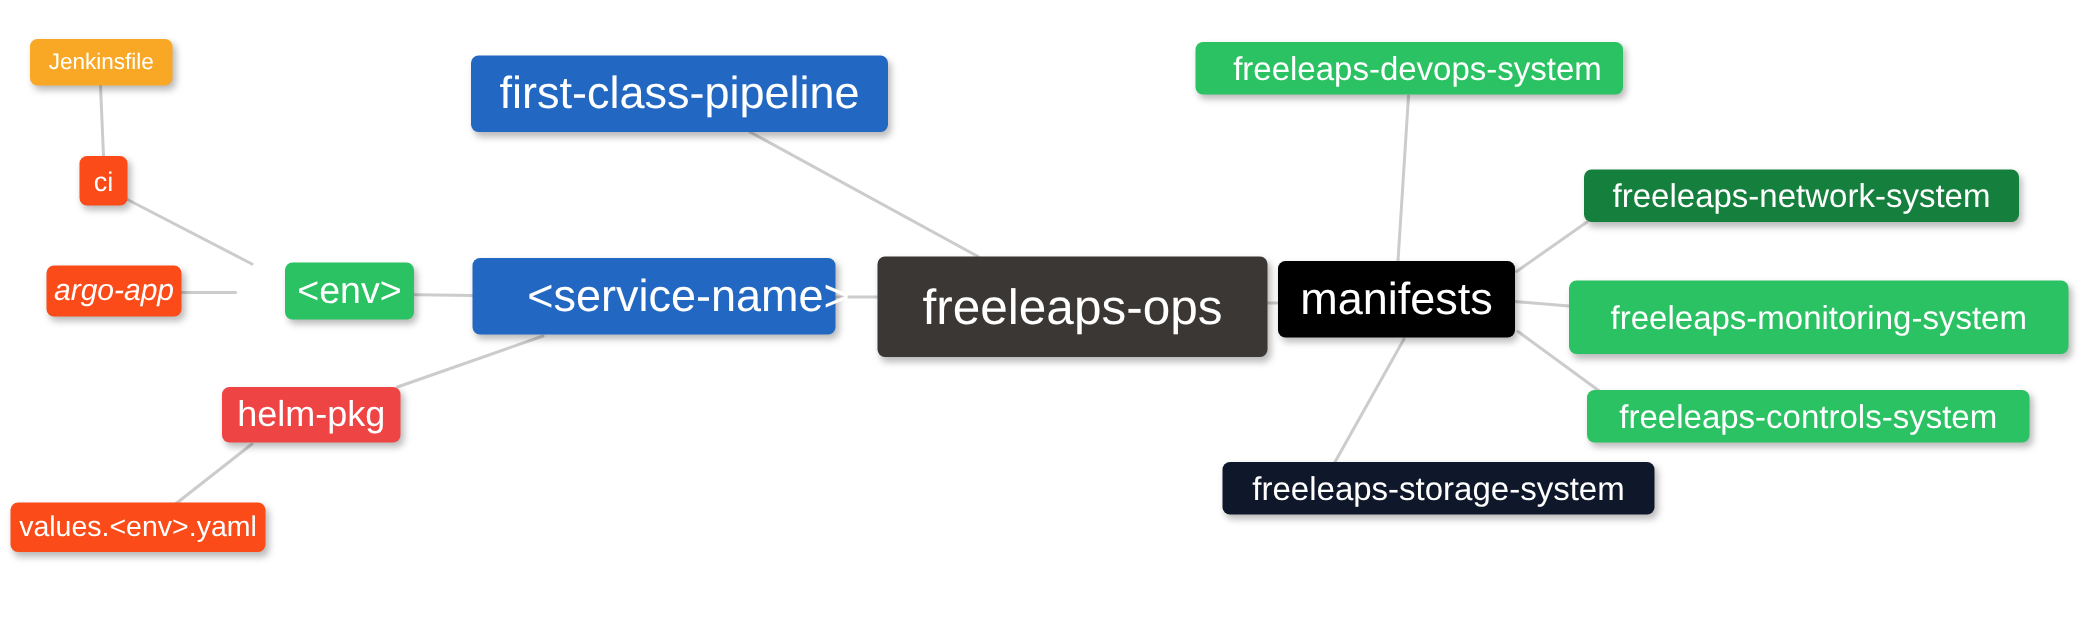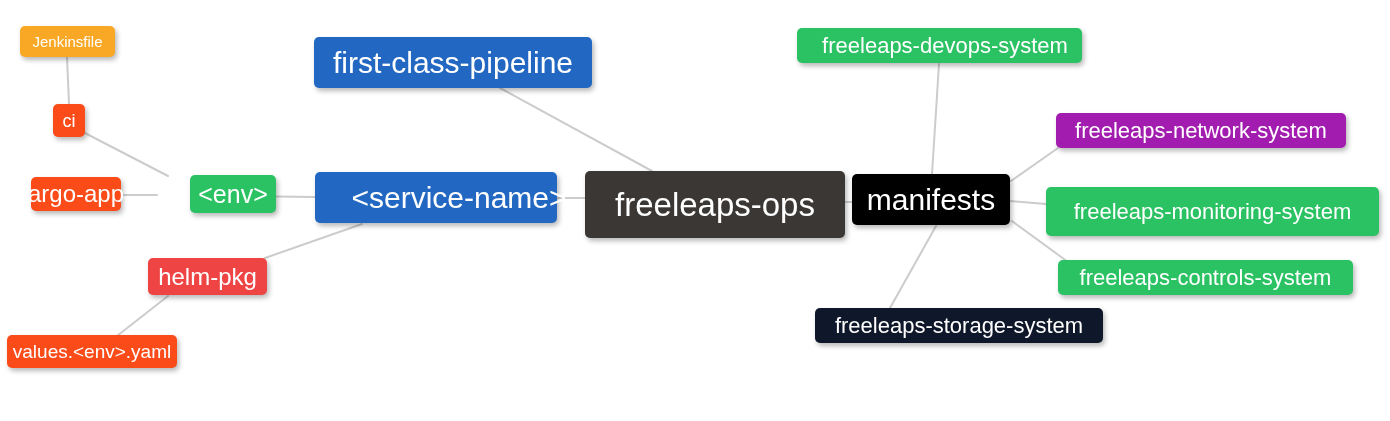--- a/index.html
+++ b/index.html
@@ -60,39 +60,39 @@
     <line x1="1011" y1="181" x2="1058" y2="148"></line>
     <line x1="1010" y1="201" x2="1046" y2="204"></line>
     <line x1="1012" y1="221" x2="1068" y2="262"></line>
     <line x1="936" y1="226" x2="890" y2="308"></line>
   </svg>
 
   <div class="node" style="left: 20px; top: 26px; width: 95px; height: 31px; font-size: 15px; background-color: rgb(249, 168, 38);">Jenkinsfile</div>
 
   <div class="node" style="left: 53px; top: 104px; width: 32px; height: 33px; font-size: 18px; background-color: rgb(250, 75, 24);">ci</div>
 
-  <div class="node" style="left: 31px; top: 177px; width: 90px; height: 34px; font-size: 24px; background-color: rgb(250, 75, 24);">argo-app</div>
+  <div class="node" style="left: 31px; top: 177px; width: 90px; height: 34px; font-size: 20px; background-color: rgb(250, 75, 24); font-style: italic;">argo-app</div>
 
   <div class="node" style="left: 157px; top: 175px; width: 86px; height: 38px; font-size: 25px; background-color: rgb(43, 194, 99); margin-left: 33px;">&lt;env&gt;</div>
 
   <div class="node" style="left: 314px; top: 37px; width: 278px; height: 51px; font-size: 30px; background-color: rgb(34, 104, 194);">first-class-pipeline</div>
 
   <div class="node" style="left: 315px; top: 172px; width: 242px; height: 51px; font-size: 30px; background-color: rgb(34, 104, 194); padding-left: 46px;">&lt;service-name&gt;</div>
 
   <div class="node" style="left: 585px; top: 171px; width: 260px; height: 67px; font-size: 33px; background-color: rgb(59, 55, 52);">freeleaps-ops</div>
 
   <div class="node" style="left: 852px; top: 174px; width: 158px; height: 51px; font-size: 30px; background-color: #000000;">manifests</div>
 
   <div class="node" style="left: 148px; top: 258px; width: 119px; height: 37px; font-size: 24px; background-color: #ef4444;">helm-pkg</div>
 
   <div class="node" style="left: 7px; top: 335px; width: 170px; height: 33px; font-size: 19px; background-color: rgb(250, 75, 24);">values.&lt;env&gt;.yaml</div>
 
   <div class="node" style="left: 797px; top: 28px; width: 285px; height: 35px; font-size: 22px; background-color: rgb(43, 194, 99); padding-left: 11px;">freeleaps-devops-system</div>
 
-  <div class="node" style="left: 1056px; top: 113px; width: 290px; height: 35px; font-size: 22px; background-color: #a21caf;">freeleaps-network-system</div>
+  <div class="node" style="left: 1056px; top: 113px; width: 290px; height: 35px; font-size: 22px; background-color: #15803d;">freeleaps-network-system</div>
 
   <div class="node" style="left: 1046px; top: 187px; width: 333px; height: 49px; font-size: 22px; background-color: rgb(43, 194, 99);">freeleaps-monitoring-system</div>
 
   <div class="node" style="left: 1058px; top: 260px; width: 295px; height: 35px; font-size: 22px; background-color: rgb(43, 194, 99);">freeleaps-controls-system</div>
 
   <div class="node" style="left: 815px; top: 308px; width: 288px; height: 35px; font-size: 22px; background-color: #0f172a;">freeleaps-storage-system</div>
 
 </div>
 
 </body></html>

